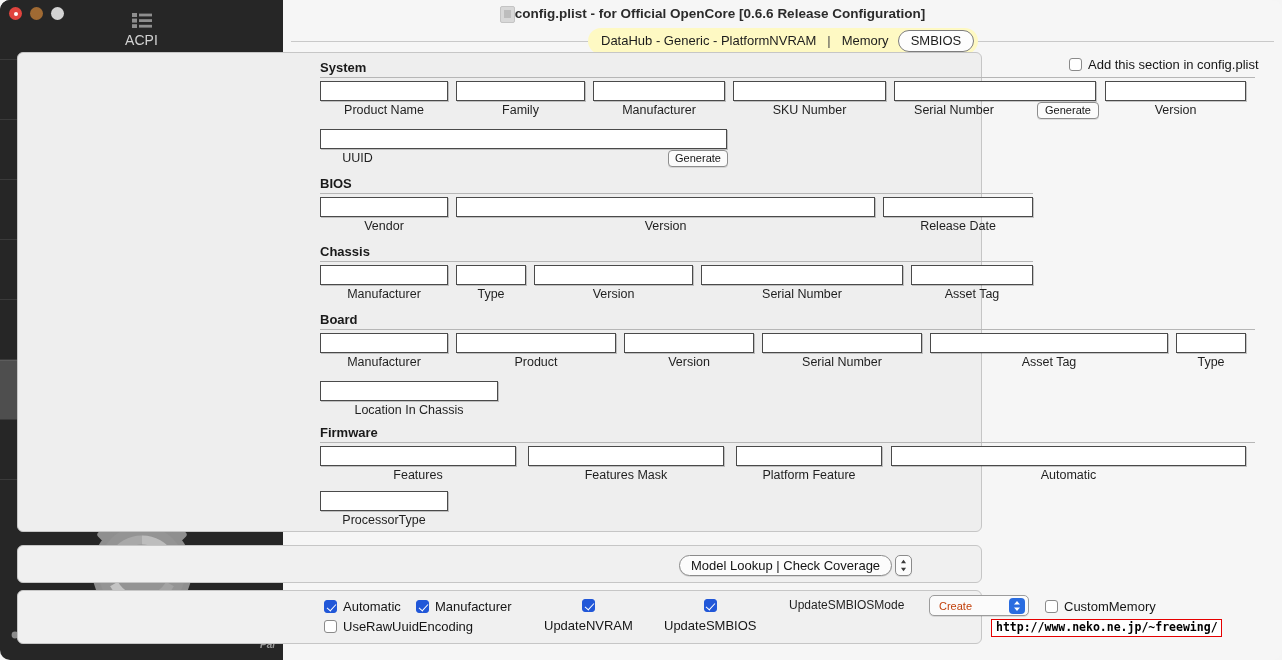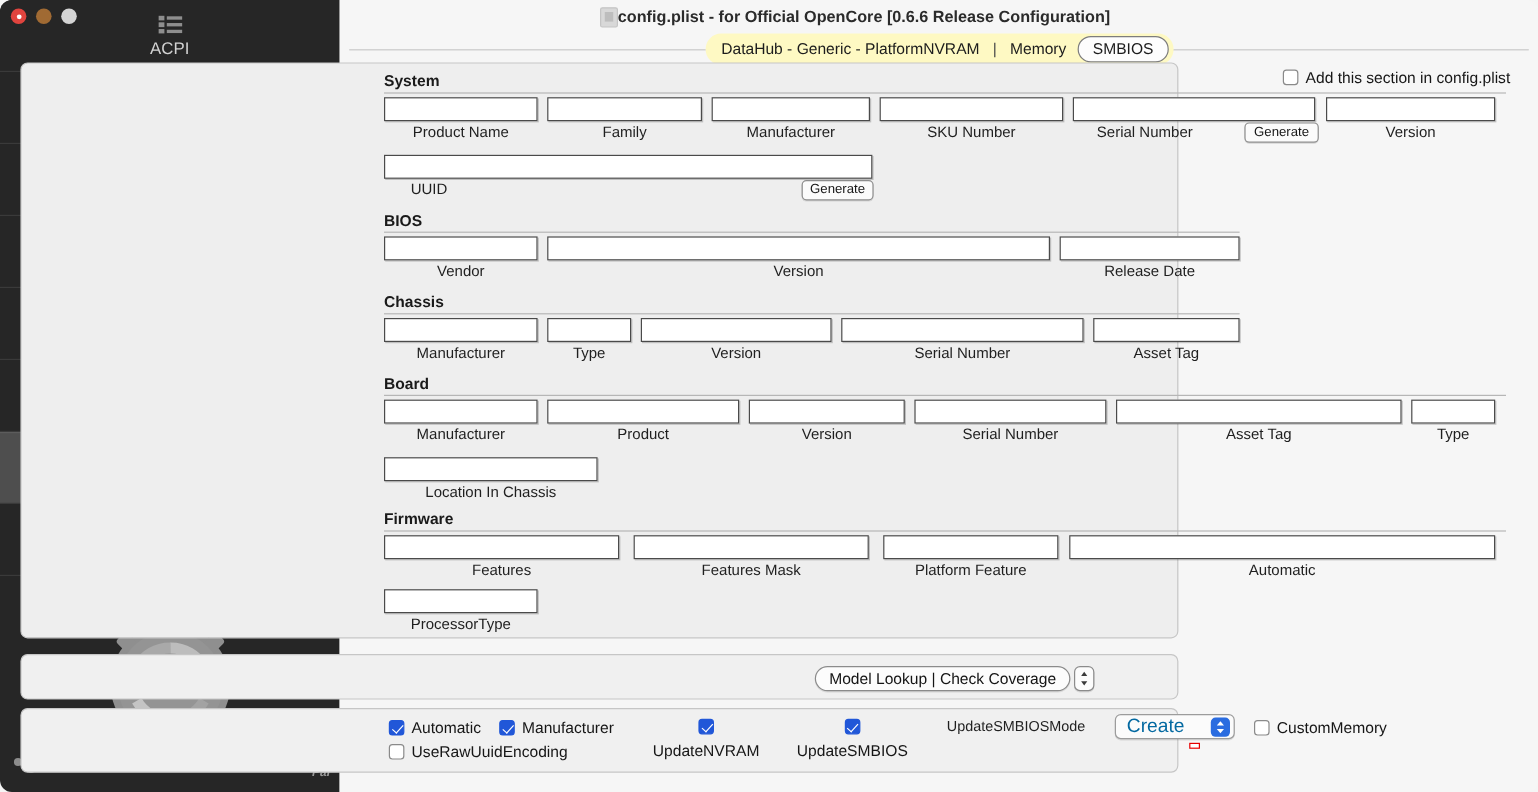--- a/index.html
+++ b/index.html
@@ -335,22 +335,22 @@
     position: absolute;
     box-sizing: border-box;
     height: 21px;
     background: #fbfbfb;
     border: 1px solid #9c9c9c;
     border-radius: 5px;
     box-shadow: 0 1px 0 rgba(0,0,0,.10);
     display: flex;
     align-items: center;
     padding-left: 9px;
-    font-size: 16px;
-    color: #0369a1;
+    font-size: 11px;
+    color: #c2410c;
   }
   .popup .knob {
     position: absolute;
     right: 3px; top: 2px;
     width: 16px; height: 16px;
     border-radius: 4px;
     background: #2a6ce0;
   }
 
   
@@ -668,15 +668,16 @@
         <path d="M8 13 L5 9.4 L11 9.4 Z" fill="#ffffff"></path>
       </svg>
     </span>
   </div>
   <div class="cb-row" style="left:1045px; top:599px;">
     <div class="cbox" id="cb-custommem"></div>
     <span>CustomMemory</span>
   </div>
 
   <div class="watermark">
+    <div>http://www.neko.ne.jp/~freewing/</div>
   </div>
 
 </div>
 
 </body></html>

